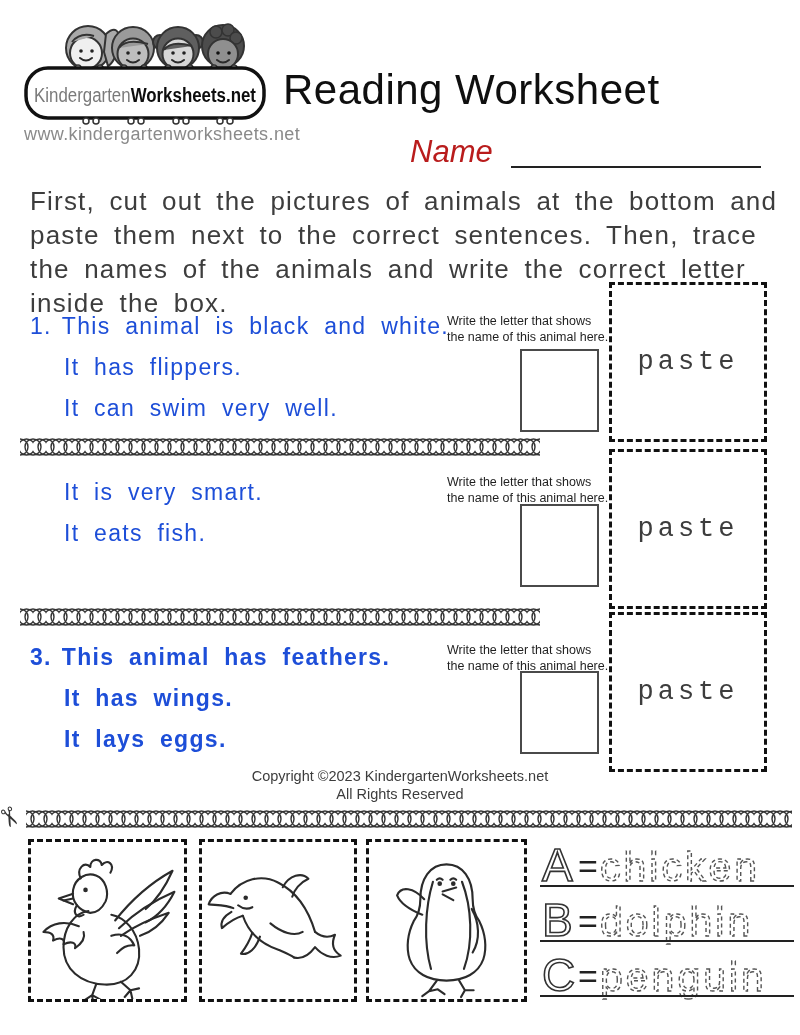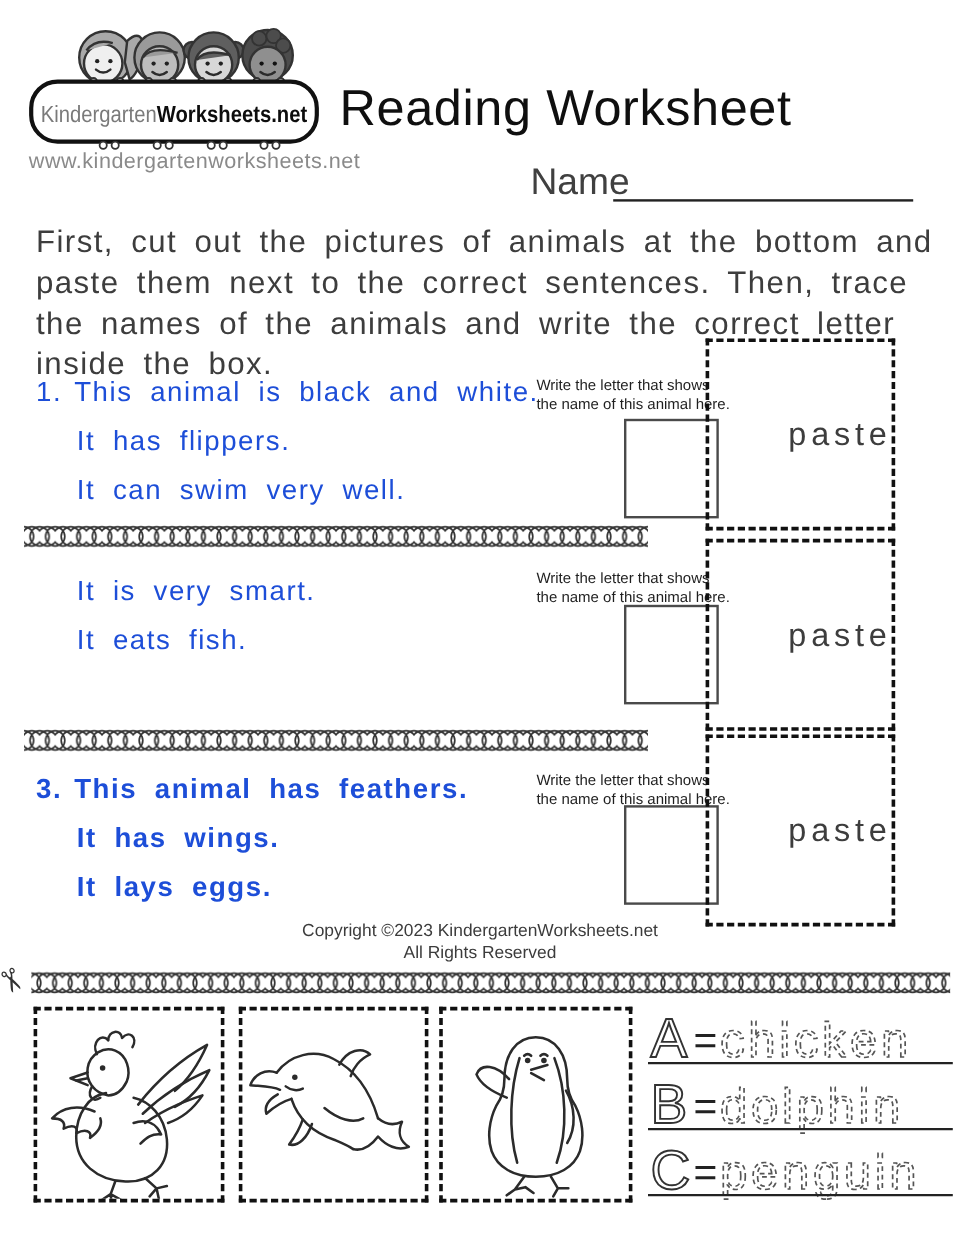--- a/index.html
+++ b/index.html
@@ -6,40 +6,40 @@
   html,body { background:#fff; }
   body { font-family:"Liberation Sans", sans-serif; color:#1a1a1a; }
   .page { position:relative; width:800px; height:1035px; background:#fff; overflow:hidden;border-radius:28px; }
 
   
   .logo-svg { position:absolute; left:20px; top:8px; }
   .website { position:absolute; left:24px; top:124px; font-size:18px; color:#8a8a8a; letter-spacing:.4px; }
 
   
   .title { position:absolute; left:283px; top:40px; font-size:42px; font-weight:400; color:#0f0f0f; letter-spacing:.5px;margin-top:26px; }
-  .name-label { position:absolute; left:442px; top:134px; font-size:31px; color:#404040; }
+  .name-label { position:absolute; left:410px; top:134px; font-size:31px; color:#b91c1c;font-style:italic; }
   .name-line { position:absolute; left:511px; top:132px; width:250px; height:36px; border-bottom:2px solid #222; }
 
   
   .instructions { position:absolute; left:30px; top:184px; width:748px; font-size:26px; line-height:34px; color:#3d3d3d; letter-spacing:1.2px; word-spacing:6px; }
 
   
   .question { position:absolute; left:30px; width:430px; font-size:23px; color:#1d4ed8; letter-spacing:1.3px; word-spacing:7px; }
   .q1 { top:306px; } .q2 { top:472px; } .q3 { top:637px;font-weight:bold; }
   .q-line { line-height:41px; white-space:nowrap; }
   .q-num { display:inline-block; margin-right:10px; }
   .q-indent { padding-left:34px; }
 
   .helper { position:absolute; left:447px; width:165px; font-size:12.5px; line-height:16px; color:#1f1f1f; }
   .h1 { top:313px; } .h2 { top:474px; } .h3 { top:642px; }
 
   .letter-box { position:absolute; left:520px; width:79px; height:83px; border:2px solid #4a4a4a; background:#fff; }
   .lb1 { top:349px; } .lb2 { top:504px; } .lb3 { top:671px; }
 
-  .paste-box { position:absolute; left:588px; width:158px; height:160px; border:3px dashed #111; display:flex; align-items:center; justify-content:flex-end; }
+  .paste-box { position:absolute; left:609px; width:158px; height:160px; border:3px dashed #111; display:flex; align-items:center; justify-content:center;font-family:Liberation Mono, monospace; }
   .pb1 { top:282px; } .pb2 { top:449px; } .pb3 { top:612px; }
   .paste-label { font-size:27px; color:#3d3d3d; letter-spacing:4px; }
 
   
   .divider { position:absolute; height:22px; }
   .d1 { left:20px; top:436px; width:520px; }
   .d2 { left:20px; top:606px; width:520px; }
   .d3 { left:26px; top:808px; width:766px; }
   .scissors { position:absolute; left:-2px; top:802px; font-size:26px; color:#333; transform:rotate(65deg); }
 

